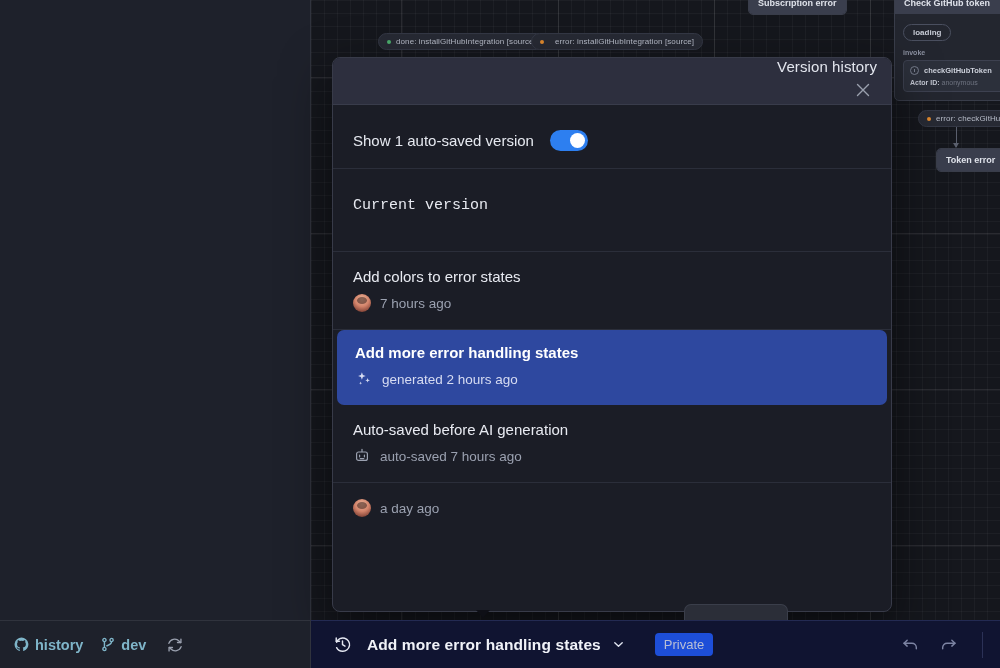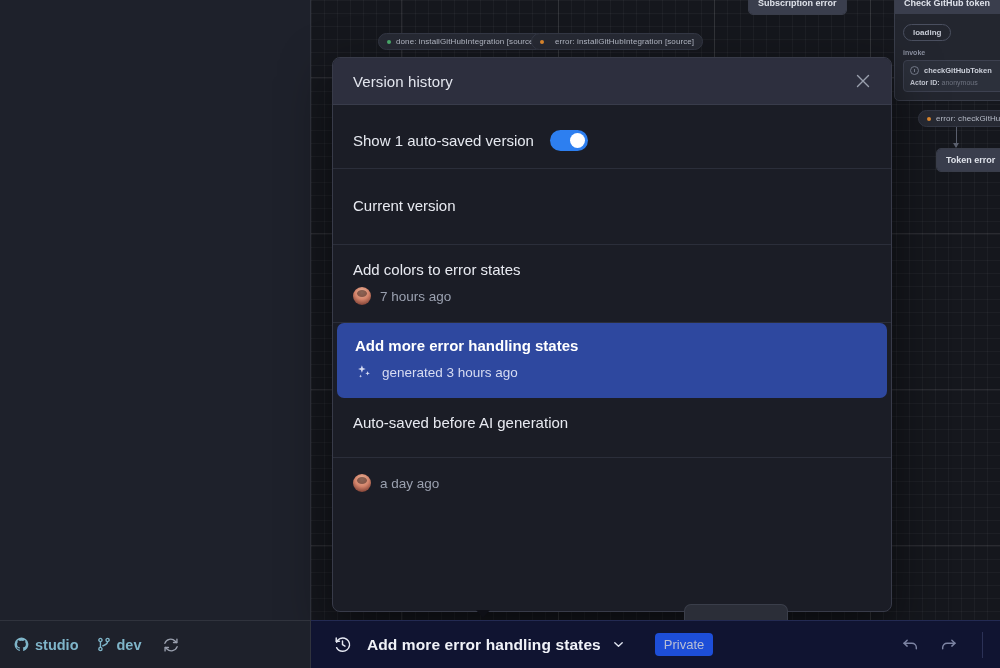--- a/index.html
+++ b/index.html
@@ -121,22 +121,23 @@
     background: #1b1d26;
     border: 1px solid #383b49;
     border-radius: 8px;
     box-shadow: 0 18px 50px rgba(0,0,0,.55);
     overflow: hidden;
   }
   .modal-header {
     height: 47px;
     background: #2d2f3e;
     border-bottom: 1px solid #393c4b;
-    display: flex; align-items: center;
+    display: flex; align-items: flex-end;
     padding: 0 14px 0 20px;
+    flex-direction: column;
   }
   .modal-title {
     flex: 1; font-size: 15px; color: #e3e6ee; font-weight: 400;
     letter-spacing: .1px;
   }
   .close-btn {
     width: 28px; height: 28px; display: flex;
     align-items: center; justify-content: center;
     cursor: pointer; border-radius: 4px; color: #9aa0ae;
   }
@@ -165,21 +166,21 @@
     cursor: pointer;
   }
   .v-item:last-child { border-bottom: none; }
   .v-item.selected {
     background: #2e489f;
     border-bottom-color: transparent;
     border-radius: 7px;
     margin: 0 4px;
     padding: 14px 16px 16px 18px;
   }
-  .v-item.tall { padding-top: 28px; padding-bottom: 21px; }
+  .v-item.tall { padding-top: 28px; padding-bottom: 28px; font-family: Liberation Mono, monospace; }
   .v-title {
     font-size: 15px; color: #e8eaf1; margin-bottom: 9px;
   }
   .v-item.selected .v-title { font-weight: 700; color: #ffffff; }
   .v-meta {
     display: flex; align-items: center; gap: 9px;
     font-size: 13.5px; color: #9ba1b0;
   }
   .v-item.selected .v-meta { color: #d7dcf2; }
 
@@ -361,26 +362,37 @@
       <div class="v-item selected">
         <div class="v-title">Add more error handling states</div>
         <div class="v-meta">
           <span class="meta-icon">
             <svg width="18" height="18" viewBox="0 0 18 18" fill="currentColor">
               <path d="M6.9 2.2 L7.9 5.0 L10.7 6.0 L7.9 7.0 L6.9 9.8 L5.9 7.0 L3.1 6.0 L5.9 5.0 Z"></path>
               <path d="M12.6 8.0 L13.2 9.7 L14.9 10.3 L13.2 10.9 L12.6 12.6 L12.0 10.9 L10.3 10.3 L12.0 9.7 Z"></path>
               <path d="M5.6 11.6 L6.0 12.8 L7.2 13.2 L6.0 13.6 L5.6 14.8 L5.2 13.6 L4.0 13.2 L5.2 12.8 Z"></path>
             </svg>
           </span>
-          <span>generated 3 hours ago</span>
+          <span>generated 2 hours ago</span>
         </div>
       </div>
 
       <div class="v-item">
         <div class="v-title">Auto-saved before AI generation</div>
+        <div class="v-meta">
+          <span class="meta-icon">
+            <svg width="18" height="18" viewBox="0 0 18 18" fill="none" stroke="currentColor" stroke-width="1.2" stroke-linecap="round" stroke-linejoin="round">
+              <path d="M9 2.4 V4.6"></path>
+              <rect x="3.6" y="5.0" width="10.8" height="8.4" rx="2"></rect>
+              <path d="M6.6 8.2 v1.6 M11.4 8.2 v1.6"></path>
+              <path d="M7.2 11.6 h3.6"></path>
+            </svg>
+          </span>
+          <span>auto-saved 7 hours ago</span>
+        </div>
       </div>
 
       <div class="v-item">
         <div class="v-meta">
           <span class="avatar"></span>
           <span>a day ago</span>
         </div>
       </div>
 
     </div>
@@ -391,21 +403,21 @@
 
   <div class="bottombar">
 
     <div class="bb-left">
       <div class="bb-chip">
         <span>
           <svg width="15" height="15" viewBox="0 0 16 16" fill="currentColor">
             <path d="M8 0.6a7.4 7.4 0 00-2.34 14.42c.37.07.5-.16.5-.36v-1.3c-2.06.45-2.5-.99-2.5-.99-.34-.86-.82-1.09-.82-1.09-.67-.46.05-.45.05-.45.74.05 1.13.76 1.13.76.66 1.13 1.73.8 2.15.61.07-.48.26-.8.47-.99-1.65-.19-3.38-.82-3.38-3.67 0-.81.29-1.47.76-1.99-.08-.19-.33-.95.07-1.97 0 0 .62-.2 2.03.76a7 7 0 013.7 0c1.41-.96 2.03-.76 2.03-.76.4 1.02.15 1.78.07 1.97.47.52.76 1.18.76 1.99 0 2.86-1.74 3.48-3.39 3.66.27.23.51.69.51 1.39v2.06c0 .2.13.44.51.36A7.4 7.4 0 008 .6z"></path>
           </svg>
         </span>
-        <span>studio</span>
+        <span>history</span>
       </div>
 
       <div class="bb-chip">
         <span>
           <svg width="14" height="15" viewBox="0 0 14 16" fill="none" stroke="currentColor" stroke-width="1.5" stroke-linecap="round">
             <circle cx="3.2" cy="3.2" r="1.7"></circle>
             <circle cx="3.2" cy="12.8" r="1.7"></circle>
             <circle cx="10.8" cy="3.2" r="1.7"></circle>
             <path d="M3.2 4.9 v6.2"></path>
             <path d="M10.8 4.9 c0 3.2 -2.6 3.6 -5 4.4"></path>

